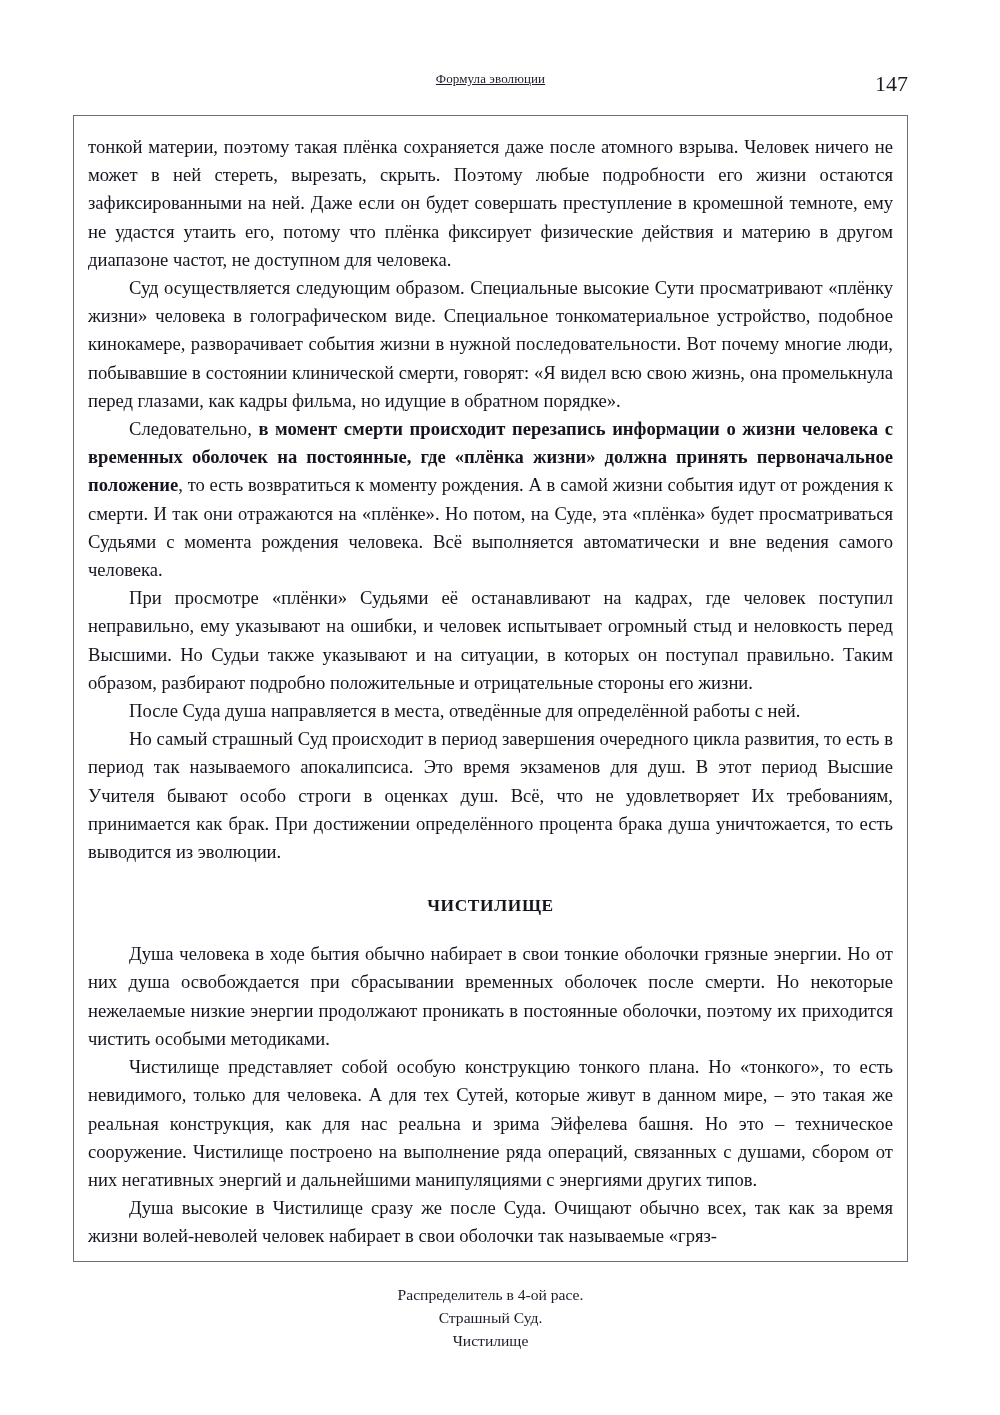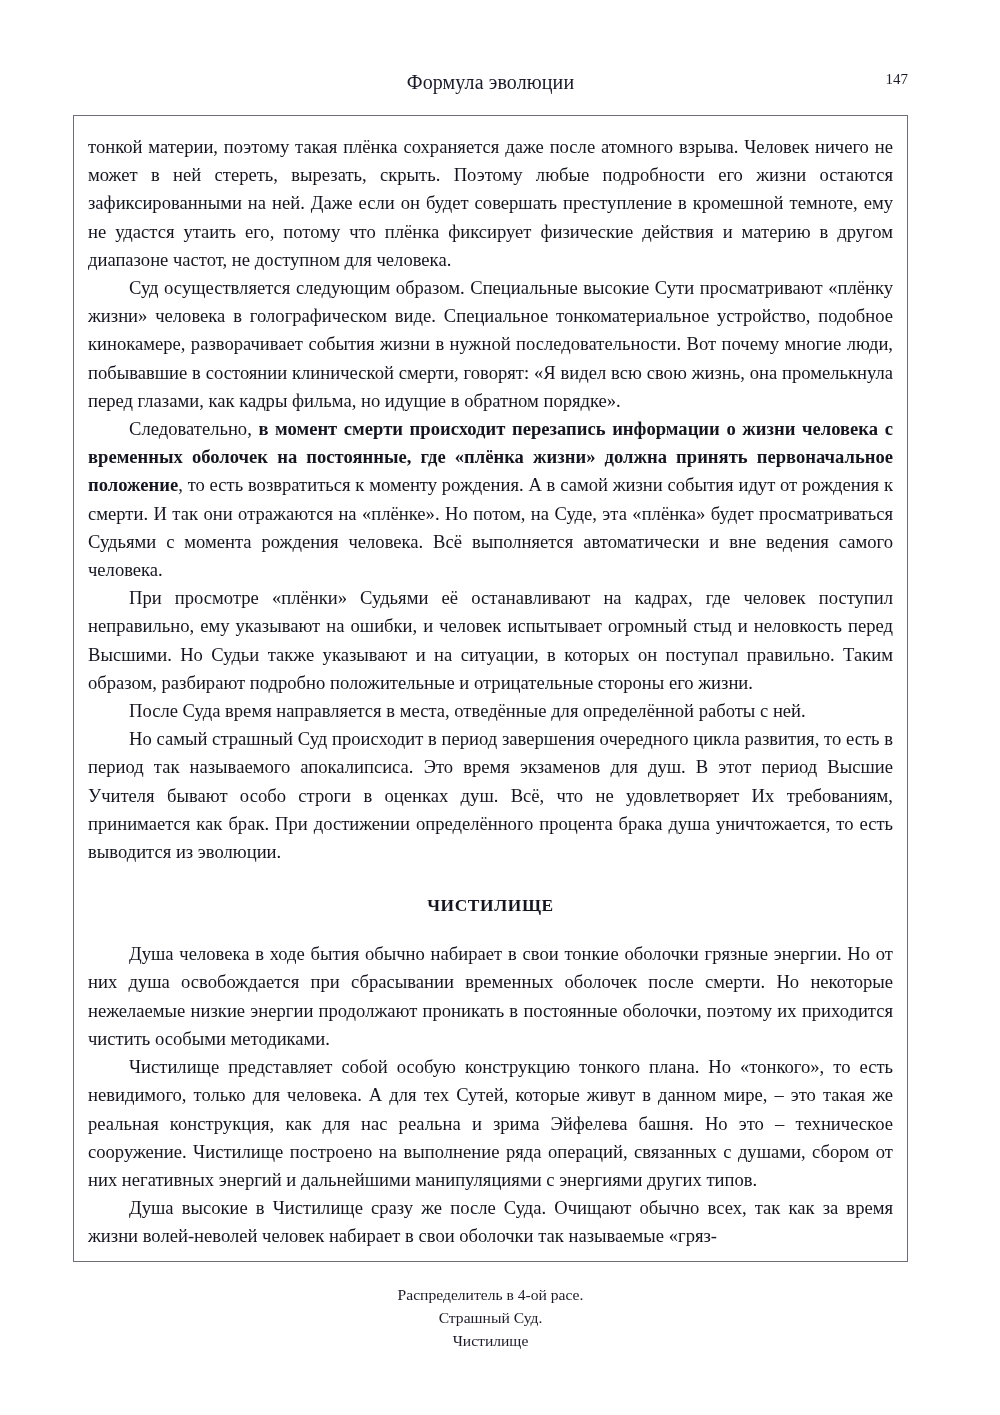--- a/index.html
+++ b/index.html
@@ -33,30 +33,31 @@
     top: 71px;
     width: 835px;
     height: 28px;
   }
   .runhead-title {
     position: absolute;
     left: 0;
     right: 0;
     top: 0;
     text-align: center;
-    font-size: 20px;
+    font-size: 13px;
     letter-spacing: 0.1px;
     color: #1b1b28;
     white-space: nowrap;
+    text-decoration: underline;
   }
   .runhead-folio {
     position: absolute;
     right: 0;
     top: 0;
-    font-size: 15px;
+    font-size: 22px;
     color: #1b1b28;
   }
 
   
   .textframe {
     position: absolute;
     left: 73px;
     top: 115px;
     width: 835px;
     height: 1147px;
@@ -121,21 +122,21 @@
   </div>
 
   <div class="textframe">
     <div class="textframe-inner">
 
       <div id="paras-before">
           <p class="body noindent"><span>тонкой материи, поэтому такая плёнка сохраняется даже после атомного взрыва. Человек ничего не может в ней стереть, вырезать, скрыть. Поэтому любые подробности его жизни остаются зафиксированными на ней. Даже если он будет совершать преступление в кромешной темноте, ему не удастся утаить его, потому что плёнка фиксирует физические действия и материю в другом диапазоне частот, не доступном для человека.</span></p>
           <p class="body"><span>Суд осуществляется следующим образом. Специальные высокие Сути просматривают «плёнку жизни» человека в голографическом виде. Специальное тонкоматериальное устройство, подобное кинокамере, разворачивает события жизни в нужной последовательности. Вот почему многие люди, побывавшие в состоянии клинической смерти, говорят: «Я видел всю свою жизнь, она промелькнула перед глазами, как кадры фильма, но идущие в обратном порядке».</span></p>
           <p class="body"><span>Следовательно, </span><b>в момент смерти происходит перезапись информации о жизни человека с временных оболочек на постоянные, где «плёнка жизни» должна принять первоначальное положение</b><span>, то есть возвратиться к моменту рождения. А в самой жизни события идут от рождения к смерти. И так они отражаются на «плёнке». Но потом, на Суде, эта «плёнка» будет просматриваться Судьями с момента рождения человека. Всё выполняется автоматически и вне ведения самого человека.</span></p>
           <p class="body"><span>При просмотре «плёнки» Судьями её останавливают на кадрах, где человек поступил неправильно, ему указывают на ошибки, и человек испытывает огромный стыд и неловкость перед Высшими. Но Судьи также указывают и на ситуации, в которых он поступал правильно. Таким образом, разбирают подробно положительные и отрицательные стороны его жизни.</span></p>
-          <p class="body"><span>После Суда время направляется в места, отведённые для определённой работы с ней.</span></p>
+          <p class="body"><span>После Суда душа направляется в места, отведённые для определённой работы с ней.</span></p>
           <p class="body"><span>Но самый страшный Суд происходит в период завершения очередного цикла развития, то есть в период так называемого апокалипсиса. Это время экзаменов для душ. В этот период Высшие Учителя бывают особо строги в оценках душ. Всё, что не удовлетворяет Их требованиям, принимается как брак. При достижении определённого процента брака душа уничтожается, то есть выводится из эволюции.</span></p>
         </div>
 
       <h2 class="section">ЧИСТИЛИЩЕ</h2>
 
       <div id="paras-after">
           <p class="body"><span>Душа человека в ходе бытия обычно набирает в свои тонкие оболочки грязные энергии. Но от них душа освобождается при сбрасывании временных оболочек после смерти. Но некоторые нежелаемые низкие энергии продолжают проникать в постоянные оболочки, поэтому их приходится чистить особыми методиками.</span></p>
           <p class="body"><span>Чистилище представляет собой особую конструкцию тонкого плана. Но «тонкого», то есть невидимого, только для человека. А для тех Сутей, которые живут в данном мире, – это такая же реальная конструкция, как для нас реальна и зрима Эйфелева башня. Но это – техническое сооружение. Чистилище построено на выполнение ряда операций, связанных с душами, сбором от них негативных энергий и дальнейшими манипуляциями с энергиями других типов.</span></p>
           <p class="body"><span>Душа высокие в Чистилище сразу же после Суда. Очищают обычно всех, так как за время жизни волей-неволей человек набирает в свои оболочки так называемые «гряз-</span></p>
         </div>

